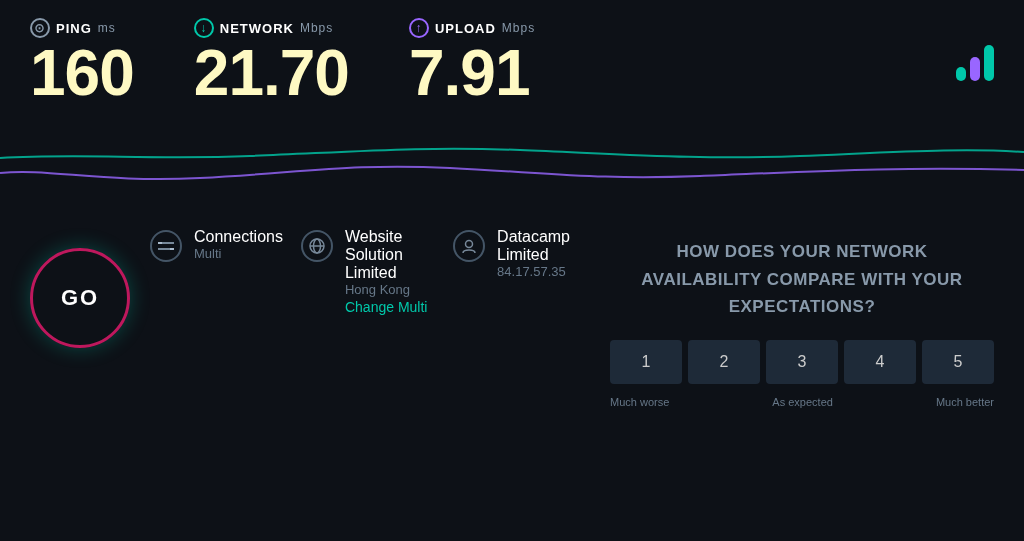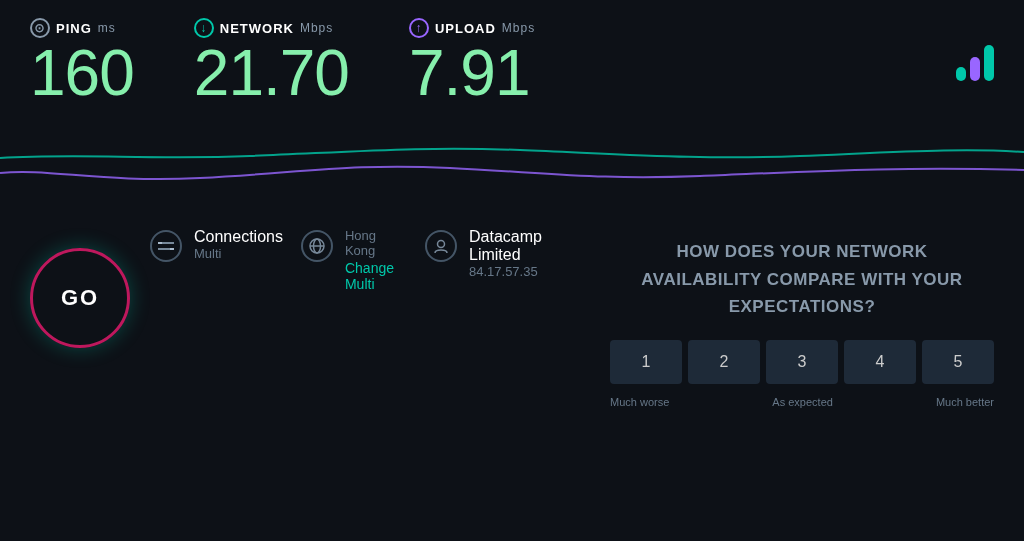--- a/index.html
+++ b/index.html
@@ -46,22 +46,22 @@
     }
 
     .stat-label .label-unit {
       color: #8899aa;
       font-size: 12px;
       font-weight: normal;
     }
 
     .stat-value {
       font-size: 64px;
-      font-weight: 400;
-      color: #86efac;
+      font-weight: 700;
+      color: #fef9c3;
       line-height: 1.1;
       letter-spacing: -1px;
     }
 
     .stat-icon {
       width: 20px;
       height: 20px;
       display: inline-flex;
       align-items: center;
       justify-content: center;
@@ -313,20 +313,21 @@
 
       <div class="info-row">
         <div class="info-icon">
           <svg width="16" height="16" viewBox="0 0 16 16" fill="none" xmlns="http://www.w3.org/2000/svg">
             <circle cx="8" cy="8" r="7" stroke="#778899" stroke-width="1.5"></circle>
             <ellipse cx="8" cy="8" rx="3.5" ry="7" stroke="#778899" stroke-width="1.5"></ellipse>
             <line x1="1" y1="8" x2="15" y2="8" stroke="#778899" stroke-width="1.5"></line>
           </svg>
         </div>
         <div class="info-text">
+          <span class="info-title">Website Solution Limited</span>
           <span class="info-subtitle">Hong Kong</span>
           <span class="change-server">Change Multi</span>
         </div>
       </div>
 
       <div class="info-row">
         <div class="info-icon">
           <svg width="16" height="16" viewBox="0 0 16 16" fill="none" xmlns="http://www.w3.org/2000/svg">
             <circle cx="8" cy="6" r="3.5" stroke="#778899" stroke-width="1.5"></circle>
             <path d="M2,15 C2,11 14,11 14,15" stroke="#778899" stroke-width="1.5" fill="none"></path>

